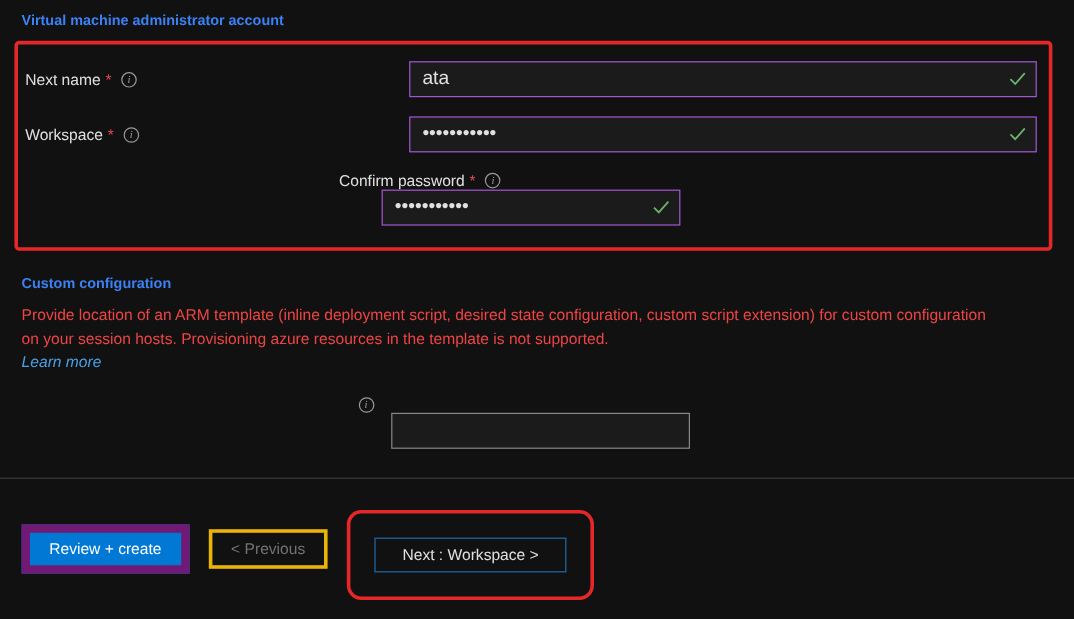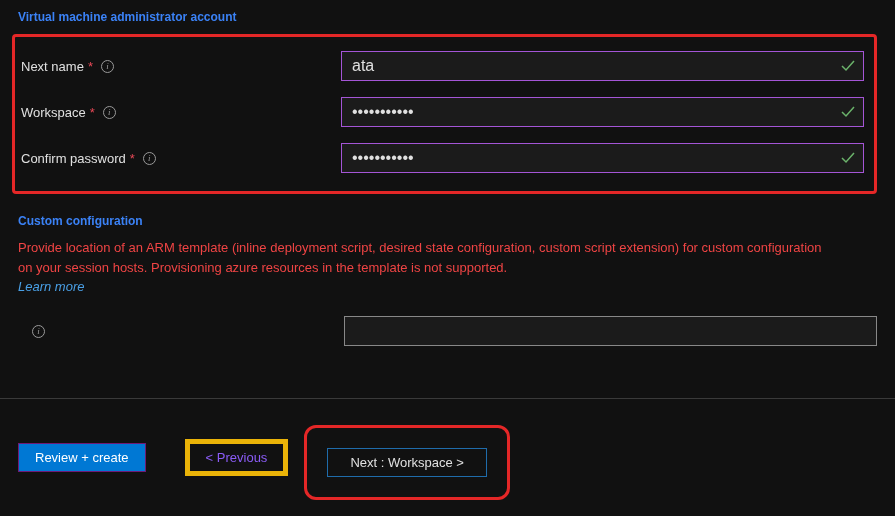--- a/index.html
+++ b/index.html
@@ -28,21 +28,21 @@
     padding: 14px 10px 18px 0;
     margin-bottom: 20px;
     margin-left: -6px;
   }
   .form-row {
     display: flex;
     align-items: center;
     margin-bottom: 16px;
     padding-left: 6px;
   }
-  .form-row:last-child { margin-bottom: 0; }
+  .form-row:last-child { margin-bottom: 0; flex-direction: column; }
   .label-col {
     width: 320px;
     display: flex;
     align-items: center;
     font-size: 13px;
     color: #e0e0e0;
   }
   .req { color: #e74856; margin-left: 4px; }
   .info-icon {
     display: inline-flex;
@@ -112,28 +112,27 @@
     background: #111111;
   }
   .btn {
     font-size: 13px;
     padding: 6px 16px;
     cursor: pointer;
     font-family: inherit;
   }
   .btn-primary {
     background: #0078d4;
-    border: 1px solid #701a75;
+    border: 7px solid #701a75;
     color: #ffffff;
   }
   .btn-secondary {
     background: transparent;
-    border: 5px solid #eab308;
-    color: #8b5cf6;
-    margin-left: 23px;
+    border: 3px solid #eab308;
+    color: #737373;
   }
   .btn-next-wrap {
     border: 3px solid #e52727;
     border-radius: 12px;
     padding: 20px;
     display: inline-block;
     margin-top: 10px;
   }
   .btn-next {
     background: transparent;

